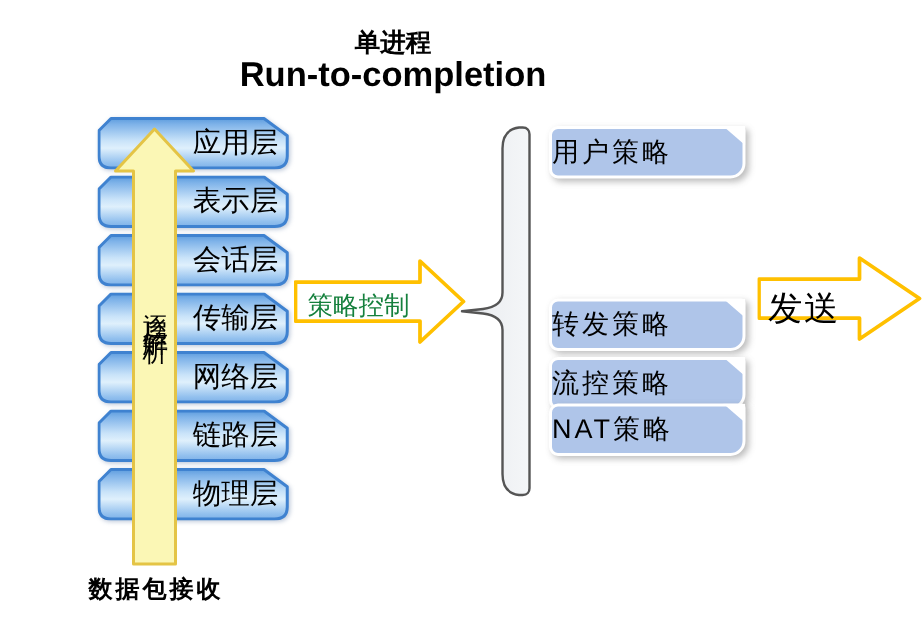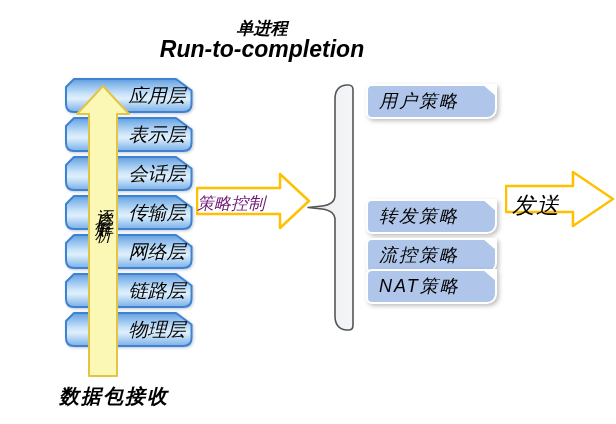--- a/index.html
+++ b/index.html
@@ -1,46 +1,46 @@
 <!DOCTYPE html>
 <html><head>
 <meta charset="utf-8">
 <style>
   html,body{margin:0;padding:0;}
   body{font-family:"Liberation Sans","DejaVu Sans",sans-serif;background:#fff;}
-  .stage{position:relative;width:616px;height:424px;background:#fff;overflow:hidden;font-style:italic;}
+  .stage{position:relative;width:616px;height:424px;background:#fff;overflow:hidden;}
 
   
   .title{position:absolute;top:18px;left:62px;width:400px;text-align:center;color:#000;font-weight:bold;}
   .title .t1{display:block;font-size:17px;line-height:21px;}
   .title .t2{display:block;font-size:23px;line-height:21px;}
 
   
   .layer-box{position:absolute;left:65px;width:128px;height:35px;}
   .layer-box svg{position:absolute;left:0;top:0;filter:drop-shadow(1px 1.5px 1.5px rgba(70,100,150,.35));}
   .layer-label{position:absolute;left:56px;right:0;top:0;height:35px;line-height:35px;text-align:center;font-size:19px;color:#000;}
 
   
   .up-arrow{position:absolute;left:76px;top:84px;}
   .parse-label{position:absolute;left:93px;top:195px;writing-mode:vertical-rl;text-orientation:upright;font-size:17px;letter-spacing:6px;color:#000;line-height:20px;}
-  .receive-label{position:absolute;left:59px;top:383px;font-size:20px;font-weight:bold;letter-spacing:2px;color:#000;}
+  .receive-label{position:absolute;left:59px;top:383px;font-size:16px;font-weight:bold;letter-spacing:2px;color:#000;}
 
   
   .policy-arrow{position:absolute;left:196px;top:171px;}
-  .policy-arrow-label{position:absolute;left:197px;top:192px;width:84px;font-size:17px;color:#701a75;}
+  .policy-arrow-label{position:absolute;left:197px;top:192px;width:84px;text-align:center;font-size:17px;color:#15803d;}
   .send-arrow{position:absolute;left:505px;top:169px;}
   .send-arrow-label{position:absolute;left:512px;top:190px;font-size:23px;letter-spacing:1px;color:#000;}
 
   
   .brace{position:absolute;left:306px;top:82px;}
 
   
   .policy-box{position:absolute;left:366px;width:131px;height:35px;background:#AFC5E9;border:2px solid #fff;
       border-radius:6px 3px 10px 6px;box-sizing:border-box;box-shadow:2px 2px 4px rgba(110,110,110,.45);}
-  .policy-label{display:block;height:31px;line-height:31px;padding-left:11px;font-size:18px;letter-spacing:2px;color:#000;white-space:nowrap;}
+  .policy-label{display:block;height:31px;line-height:31px;font-size:18px;letter-spacing:2px;color:#000;white-space:nowrap;}
   .corner-snip{position:absolute;top:-2px;right:-2px;width:15px;height:13px;background:#fff;
       clip-path:polygon(0 0,100% 0,100% 100%);}
 </style>
 </head>
 <body>
 
 <div class="stage">
 
   <svg width="0" height="0" style="position:absolute">
     <defs>

